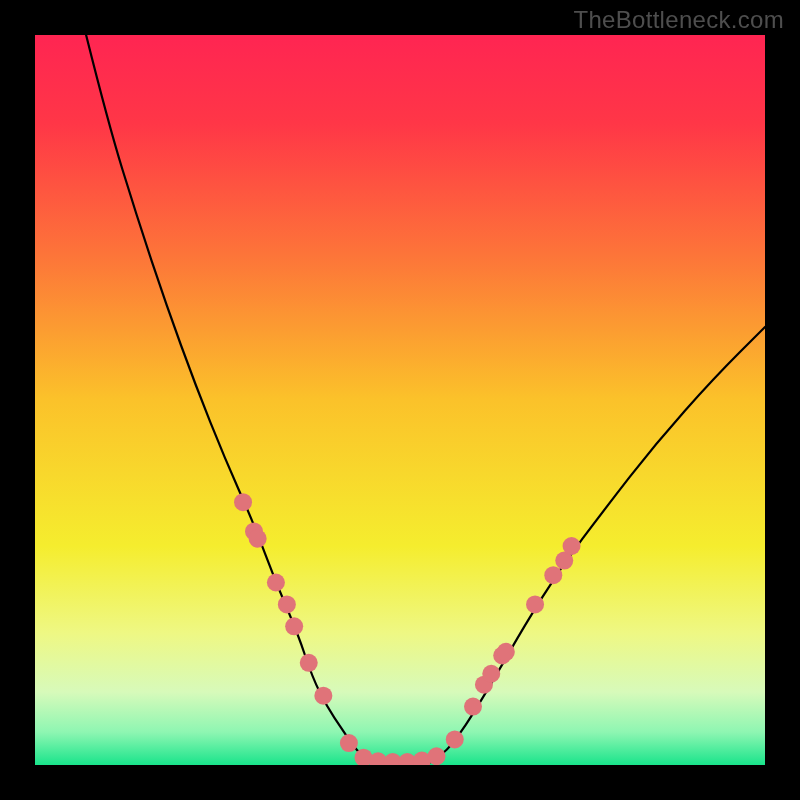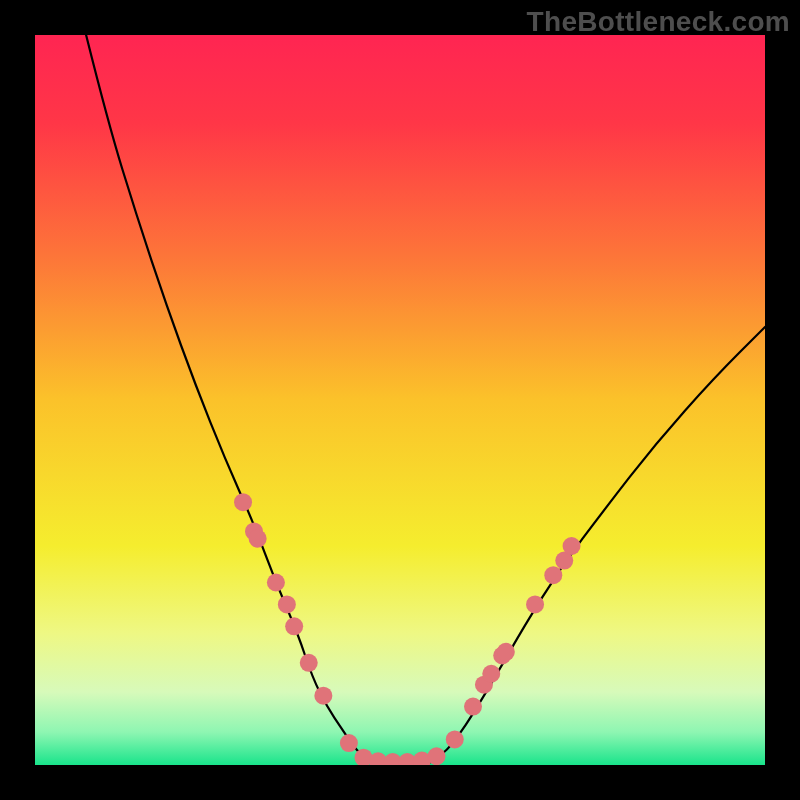--- a/index.html
+++ b/index.html
@@ -13,24 +13,24 @@
   }
   .frame {
     position: relative;
     width: 800px;
     height: 800px;
     background: #000;
   }
   .watermark {
     position: absolute;
     top: 6px;
-    right: 10px;
+    right: 16px;
     color: #4e4e4e;
-    font-size: 28px;
-    font-weight: 700;
+    font-size: 24px;
+    font-weight: 400;
     letter-spacing: 0.3px;
     z-index: 5;
   }
   .plot-wrap {
     position: absolute;
     left: 35px;
     top: 35px;
     width: 730px;
     height: 730px;
   }

